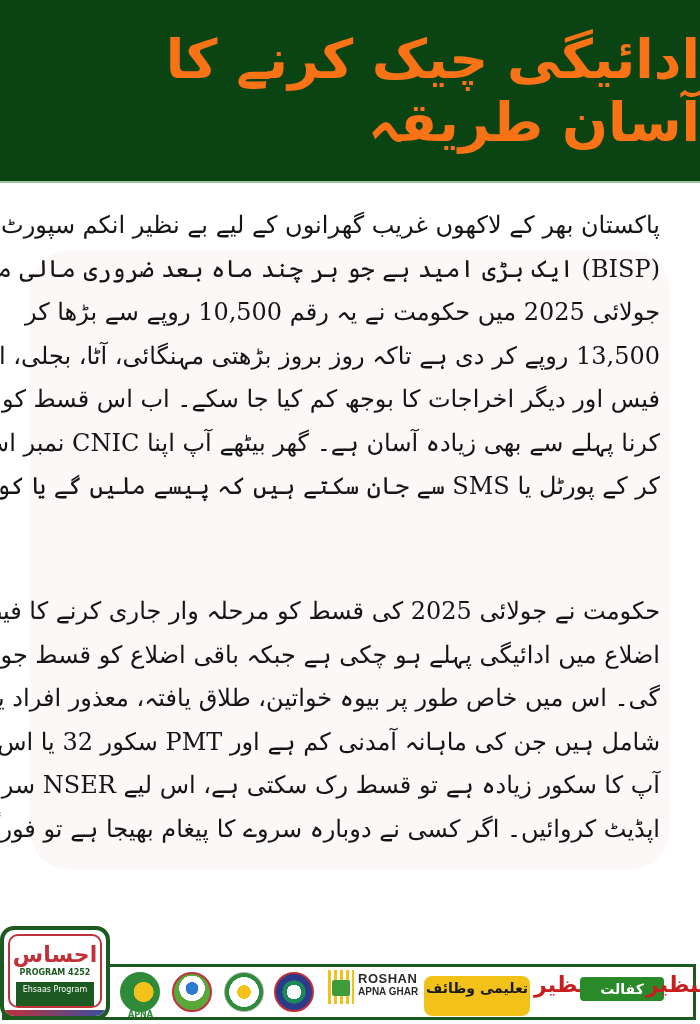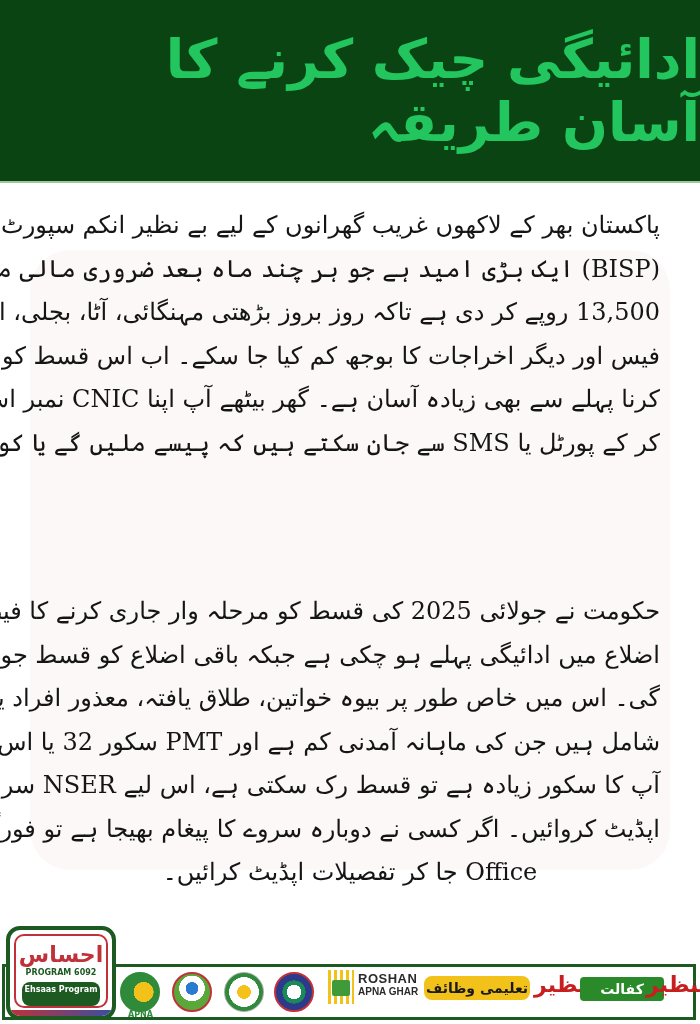--- a/index.html
+++ b/index.html
@@ -7,21 +7,21 @@
     width: 700px; height: 1024px; overflow: hidden; position: relative;
     background: #ffffff;
     font-family: "DejaVu Sans", sans-serif;
   }
   .header {
     position: absolute; left: 0; top: 0; width: 700px; height: 181px;
     background: #0a4413;
     display: flex; align-items: center; justify-content: center;
   }
   .header-title {
-    color: #22c55e; font-size: 54px; font-weight: bold;
+    color: #f97316; font-size: 54px; font-weight: bold;
     direction: rtl; letter-spacing: 1px;
     font-family: "DejaVu Sans", sans-serif;
     margin-left: 28px;
   }
   .header-rule {
     position: absolute; left: 0; top: 181px; width: 700px; height: 2px;
     background: #9fc79f;
   }
   .watermark {
     position: absolute; left: 30px; top: 250px; width: 640px; height: 620px;
@@ -34,40 +34,40 @@
     font-size: 24px; line-height: 43.5px; color: #151515;
   }
   .p1 { top: 204px; }
   .p2 { top: 590px; }
   .line { display: block; white-space: nowrap; }
   .footer-frame {
     position: absolute; left: 2px; top: 964px; width: 694px; height: 56px;
     border: 3px solid #1d5a22; box-sizing: border-box; background: #ffffff;
   }
   .ehsaas-badge {
-    position: absolute; left: 6px; top: 926px; width: 110px; height: 94px;
+    position: absolute; left: 0; top: 926px; width: 110px; height: 94px;
     border: 4px solid #1d5a22; border-radius: 14px; background: #ffffff;
     box-sizing: border-box; overflow: hidden;
   }
   .ehsaas-inner {
     position: absolute; left: 4px; top: 4px; right: 4px; bottom: 8px;
     border: 2px solid #c0313a; border-radius: 10px;
   }
   .ehsaas-urdu {
     position: absolute; top: 12px; left: 0; right: 0; text-align: center;
     color: #c0313a; font-size: 22px; font-weight: bold; direction: rtl;
   }
   .ehsaas-prog {
     position: absolute; top: 38px; left: 0; right: 0; text-align: center;
     color: #1d5a22; font-size: 8px; font-weight: bold;
   }
   .ehsaas-pill {
     position: absolute; left: 12px; right: 12px; top: 52px; height: 24px;
-    background: #1d5a22; border-radius: 8px; color: #ffffff;
-    font-size: 8px; font-weight: bold; text-align: center; line-height: 16px;
+    background: #1d5a22; border-radius: 0; color: #ffffff;
+    font-size: 8px; font-weight: normal; text-align: center; line-height: 16px;
   }
   .ehsaas-stripe {
     position: absolute; left: 0; right: 0; bottom: 0; height: 6px;
     background: linear-gradient(90deg, #c0313a, #3b4fa0);
   }
   .logo-circle {
     position: absolute; top: 972px; width: 40px; height: 40px; border-radius: 50%;
     box-sizing: border-box;
   }
   .bisp { left: 120px; background: radial-gradient(circle at 60% 50%, #f2c21a 0 35%, #2f8a3a 36% 100%); border: 2px solid #2f8a3a; }
@@ -83,21 +83,21 @@
     content: ""; position: absolute; left: 4px; top: 10px; width: 18px; height: 16px;
     background: #3f9a3a; border-radius: 2px;
   }
   .roshan-text {
     position: absolute; left: 358px; top: 972px; font-family: "Liberation Sans", sans-serif;
     line-height: 13px;
   }
   .roshan-1 { font-size: 13px; color: #2a2a2a; font-weight: bold; letter-spacing: 0.5px; display: block; }
   .roshan-2 { font-size: 10px; color: #2a2a2a; font-weight: bold; display: block; }
   .taleemi {
-    position: absolute; left: 424px; top: 976px; width: 106px; height: 24px;
+    position: absolute; left: 424px; top: 976px; width: 106px; height: 40px;
     background: #f2c21a; border-radius: 8px; color: #1a1a1a;
     font-size: 14px; font-weight: bold; text-align: center; line-height: 24px; direction: rtl;
   }
   .benazir-red {
     position: absolute; top: 972px; color: #c81e1e; font-size: 22px; font-weight: bold; direction: rtl;
   }
   .benazir-1 { left: 534px; }
   .benazir-2 { left: 646px; }
   .kafalat {
     position: absolute; left: 580px; top: 977px; width: 84px; height: 24px;
@@ -111,42 +111,42 @@
 <div class="header">
   <span class="header-title">ادائیگی چیک کرنے کا آسان طریقہ</span>
 </div>
 <div class="header-rule"></div>
 
 <div class="watermark"></div>
 
 <div class="body-text p1">
   <span class="line">پاکستان بھر کے لاکھوں غریب گھرانوں کے لیے بے نظیر انکم سپورٹ پروگرام</span>
   <span class="line">(BISP) ایک بڑی امید ہے جو ہر چند ماہ بعد ضروری مالی مدد فراہم کرتا ہے۔</span>
+  <span class="line">جولائی 2025 میں حکومت نے یہ رقم 10,500 روپے سے بڑھا کر</span>
   <span class="line">13,500 روپے کر دی ہے تاکہ روز بروز بڑھتی مہنگائی، آٹا، بجلی، اسکول کی</span>
   <span class="line">فیس اور دیگر اخراجات کا بوجھ کم کیا جا سکے۔ اب اس قسط کو چیک کرنا اور حاصل</span>
   <span class="line">کرنا پہلے سے بھی زیادہ آسان ہے۔ گھر بیٹھے آپ اپنا CNIC نمبر استعمال</span>
   <span class="line">کر کے پورٹل یا SMS سے جان سکتے ہیں کہ پیسے ملیں گے یا کوئی مسئلہ ہے۔</span>
 </div>
 
 <div class="body-text p2">
   <span class="line">حکومت نے جولائی 2025 کی قسط کو مرحلہ وار جاری کرنے کا فیصلہ کیا ہے۔ کچھ</span>
   <span class="line">اضلاع میں ادائیگی پہلے ہو چکی ہے جبکہ باقی اضلاع کو قسط جولائی یا اگست میں ملے</span>
   <span class="line">گی۔ اس میں خاص طور پر بیوہ خواتین، طلاق یافتہ، معذور افراد یا ایسے خاندان</span>
   <span class="line">شامل ہیں جن کی ماہانہ آمدنی کم ہے اور PMT سکور 32 یا اس سے کم ہے۔ اگر</span>
   <span class="line">آپ کا سکور زیادہ ہے تو قسط رک سکتی ہے، اس لیے NSER سروے لازمی</span>
   <span class="line">اپڈیٹ کروائیں۔ اگر کسی نے دوبارہ سروے کا پیغام بھیجا ہے تو فوراً Tehsil</span>
-  <span class="line">Office جا کر تفصیلات اپڈیٹ کرائیں۔</span>
 </div>
 
 <div class="footer-frame"></div>
 
 <div class="ehsaas-badge">
   <div class="ehsaas-inner"></div>
   <div class="ehsaas-urdu">احساس</div>
-  <div class="ehsaas-prog">PROGRAM 6092</div>
+  <div class="ehsaas-prog">PROGRAM 4252</div>
   <div class="ehsaas-pill">Ehsaas Program</div>
   <div class="ehsaas-stripe"></div>
 </div>
 
 <div class="logo-circle bisp"></div>
 <span class="bisp-label">APNA</span>
 <div class="logo-circle logo2"></div>
 <div class="logo-circle logo3"></div>
 <div class="logo-circle logo4"></div>
 

